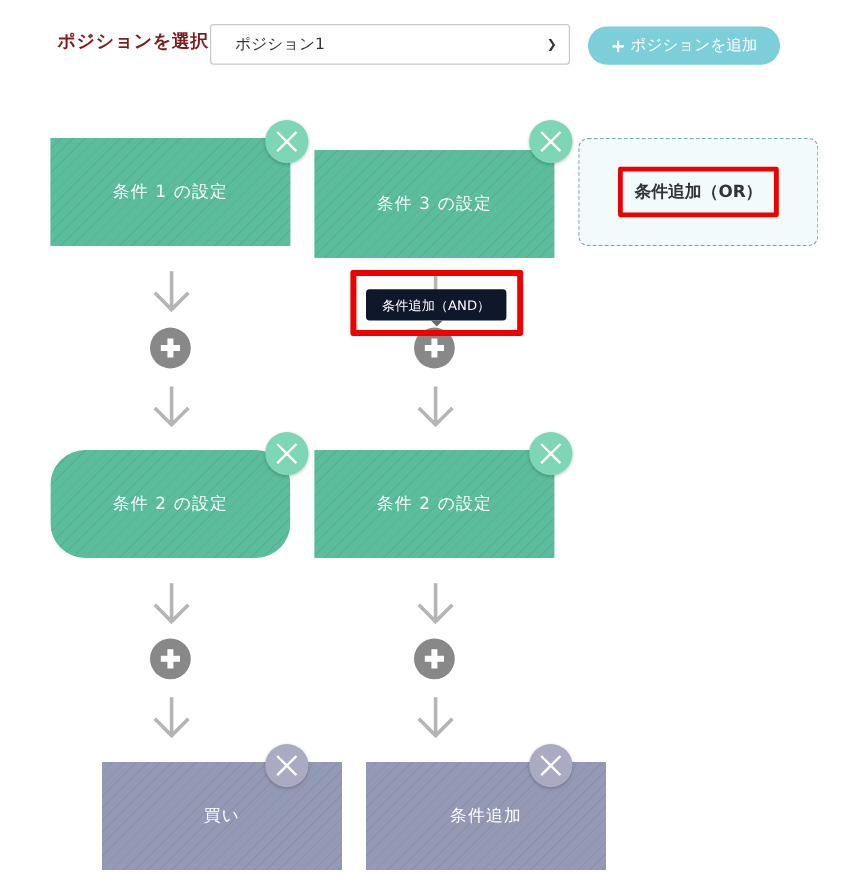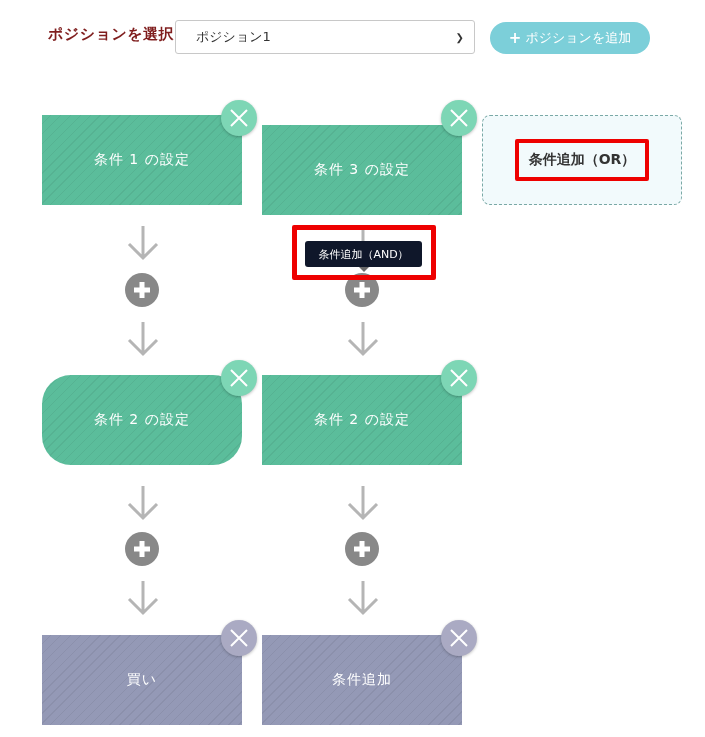--- a/index.html
+++ b/index.html
@@ -11,21 +11,21 @@
                 border-radius:3px; background:#fff; font-size:13px; color:#333; padding:0 10px 0 20px;
                 display:flex; align-items:center; justify-content:space-between; }
   .pos-select .chev { font-size:10px; color:#333; }
   .add-pos { left:490px; top:22px; width:160px; height:32px; border-radius:16px; background:#7ccfd9; color:#fff;
              font-size:13px; display:flex; align-items:center; justify-content:center; gap:4px; }
   .add-pos .plus { font-weight:bold; font-size:15px; }
   .card { width:200px; height:90px; display:flex; align-items:center; justify-content:center;
           color:#fff; font-weight:normal; font-size:14px; letter-spacing:1px;
           background-color:#5bbd9b;
           background-image:repeating-linear-gradient(135deg, rgba(255,255,255,0.0) 0px, rgba(255,255,255,0.0) 6px, rgba(0,0,0,0.06) 6px, rgba(0,0,0,0.06) 7px); }
-  .card.action { background-color:#9499b6; }
+  .card.action { background-color:#9499b6;margin-left:43px; }
   .close { width:36px; height:36px; border-radius:50%; background:#7dd6b5; box-shadow:0 1px 3px rgba(0,0,0,0.25);
            display:flex; align-items:center; justify-content:center; }
   .close.grey { background:#aaaac3; }
   .close svg { width:20px; height:20px; }
   .or-box { left:482px; top:115px; width:200px; height:90px; box-sizing:border-box; border:1px dashed #7aa9a6;
             border-radius:8px; background:#f2fafc; display:flex; align-items:center; justify-content:center; }
   .or-label { font-size:14px; font-weight:bold; color:#333; padding:8px 10px; border:4px solid #ee0000; border-radius:2px; }
   .arrow svg { width:40px; height:40px; }
   .plus-btn { width:34px; height:34px; border-radius:50%; background:#888; display:flex; align-items:center; justify-content:center; }
   .plus-btn svg { width:20px; height:20px; }

